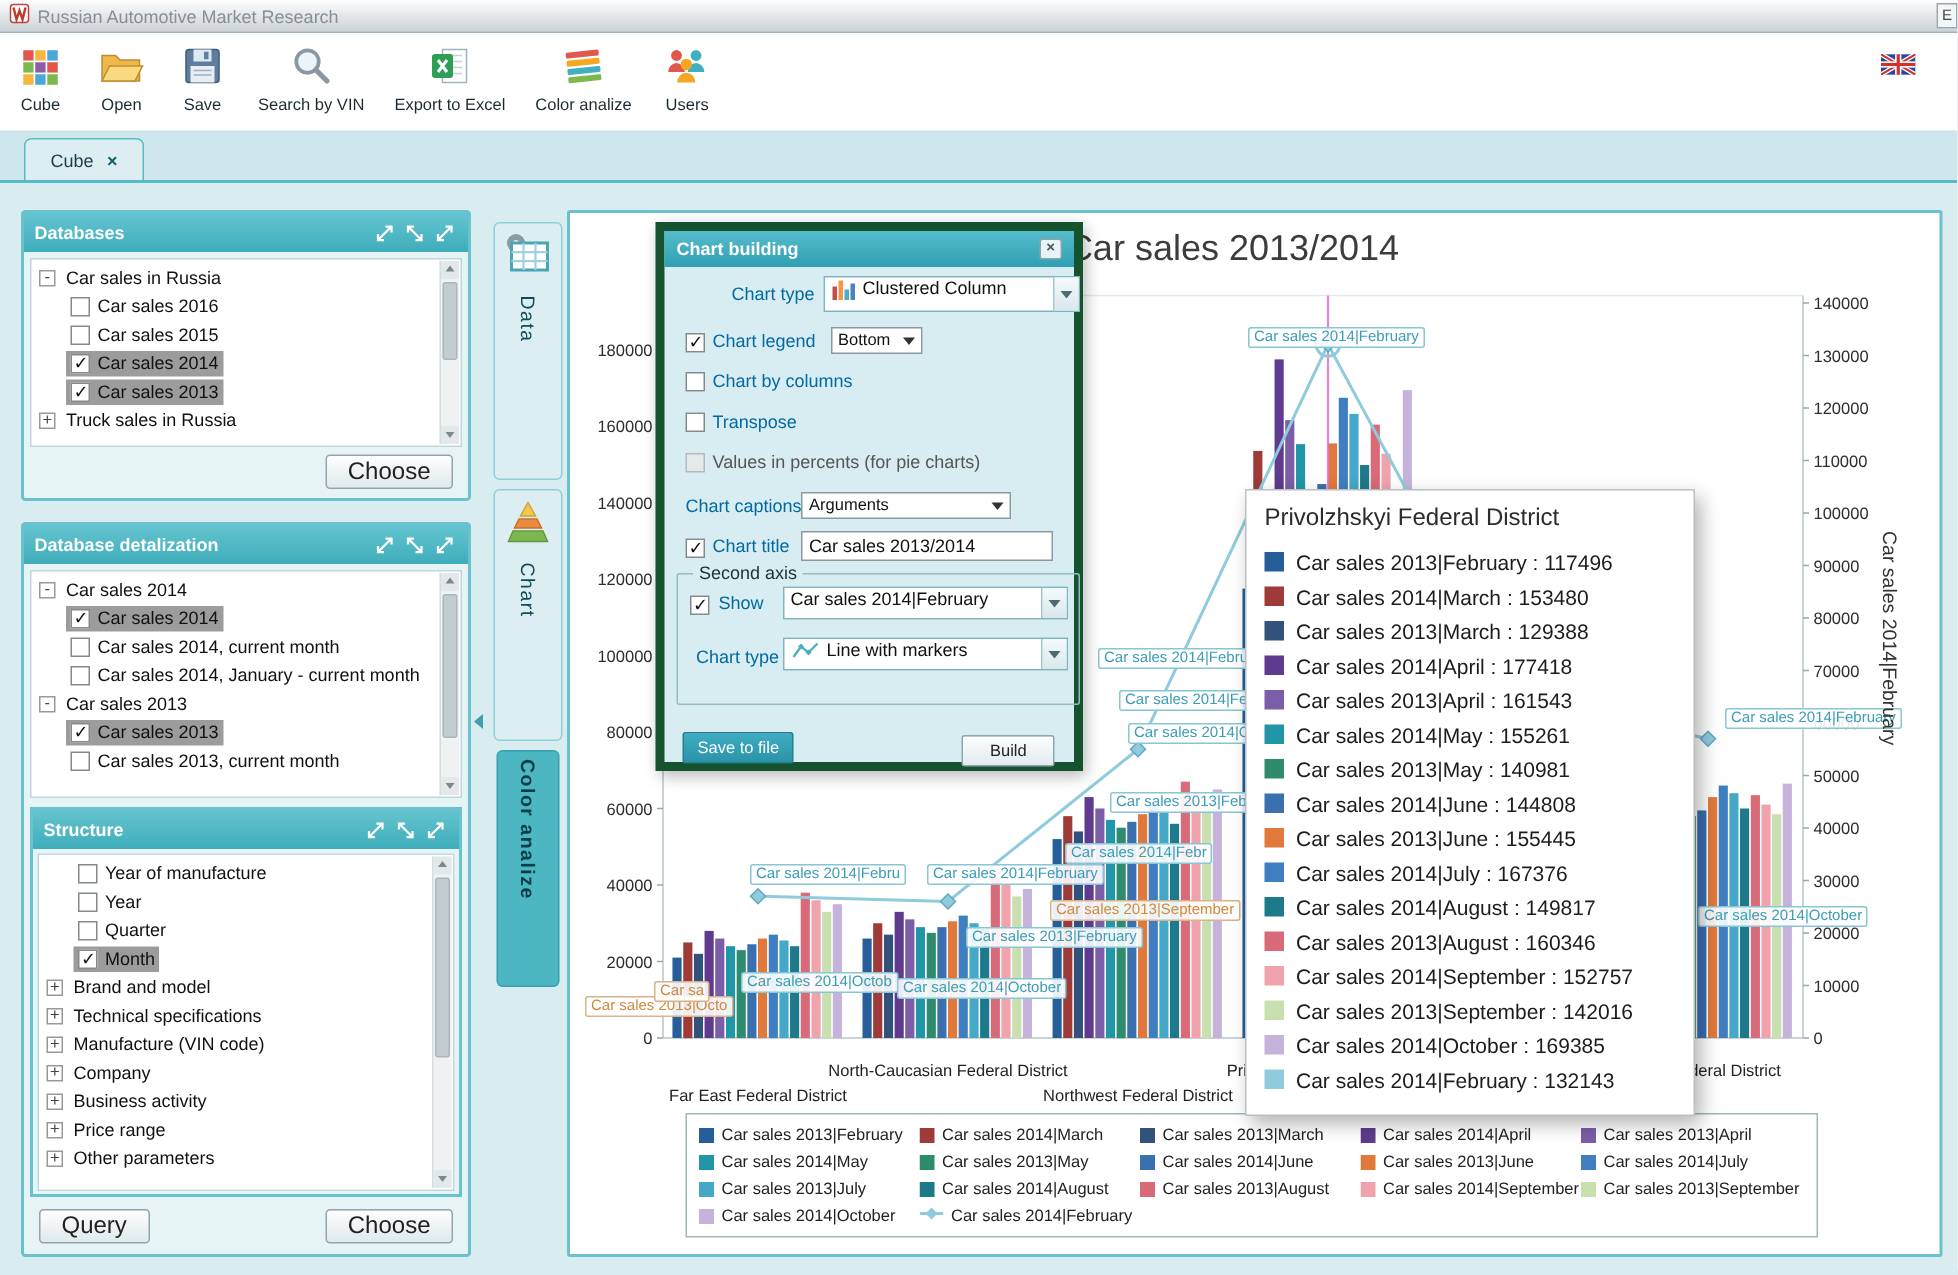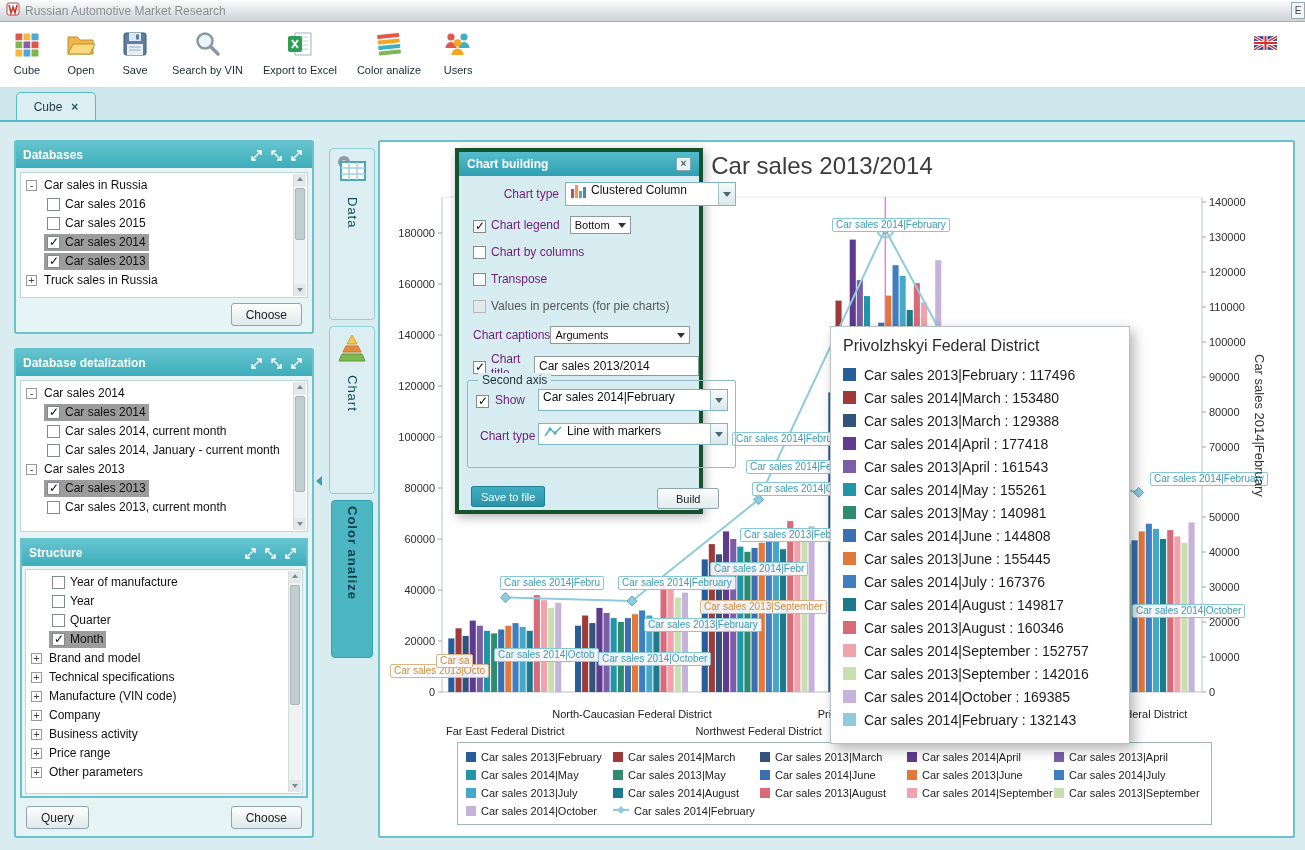--- a/index.html
+++ b/index.html
@@ -36,21 +36,21 @@
 #ta-det{top:30px;height:152px}
 .tree{position:absolute;left:1px;top:1px;right:15px;bottom:1px;padding:2px 0;overflow:hidden}
 .tree-row{display:flex;align-items:flex-start;min-height:19px;font-size:12px;color:#111;padding-top:1px}
 .row-body{display:flex;align-items:flex-start;padding:0 3px}
 .row-body.selected{background:#9c9c9c}
 .exp{flex:none;width:11px;height:11px;border:1px solid #999;background:#fff;font-size:11px;line-height:9px;text-align:center;color:#444;margin:3px 4px 0 0}
 .cb{flex:none;width:13px;height:13px;border:1px solid #838a8d;background:#fff;position:relative;margin:2px 5px 0 0}
 .cb.checked::after{content:"✓";position:absolute;left:1px;top:-2px;font-size:12px;color:#111}
 .cb.disabled{background:#e6e9ea;border-color:#b3babd}
 .tree-label{line-height:17px;max-width:225px}
-.btn{height:23px;padding:2px 14px;font-size:12px;color:#222;background:linear-gradient(#fefefe,#dfe9ec);border:1px solid #8fa6ad;border-radius:3px}
+.btn{height:23px;padding:2px 14px;font-size:16px;color:#222;background:linear-gradient(#fefefe,#dfe9ec);border:1px solid #8fa6ad;border-radius:3px}
 #btn-choose-db{position:absolute;right:10px;bottom:6px}
 #structure-panel{position:absolute;left:4px;right:4px;top:188px;height:260px;border:2px solid #6ac2cc;background:#e7f4f6}
 #ta-struct{top:29px;height:225px;left:3px;right:3px}
 #btn-query{position:absolute;left:10px;bottom:7px}
 #btn-choose-struct{position:absolute;right:10px;bottom:7px}
 
 
 .vscroll{position:absolute;top:1px;right:1px;bottom:1px;width:13px;background:#eef2f3;border-left:1px solid #d5dde0}
 .sb-btn{position:absolute;left:0;width:12px;height:12px;background:#e3e9eb}
 .sb-btn.up{top:0}.sb-btn.down{bottom:0}
@@ -77,25 +77,25 @@
 #chart-svg{position:absolute;left:0;top:0}
 .right-axis-title{position:absolute;left:872px;top:212px;writing-mode:vertical-rl;font-size:13px;color:#333;height:360px;white-space:nowrap}
 .xlabel{position:absolute;width:170px;text-align:center;font-size:11px;color:#222;white-space:nowrap}
 .legend{position:absolute;left:77px;top:600px;width:755px;min-height:74px;background:#fff;border:1px solid #9fb6bb;display:flex;flex-wrap:wrap;align-content:flex-start;padding:5px 8px;row-gap:1px}
 .legend-item{width:147px;height:17px;display:flex;align-items:center;gap:5px;font-size:11px;color:#222;overflow:hidden;white-space:nowrap}
 .swatch{flex:none;width:10px;height:10px}
 .callout{position:absolute;border:1px solid #86c6d6;background:rgba(255,255,255,.9);color:#3b9cb5;font-size:10px;line-height:12px;padding:0 3px;white-space:nowrap;border-radius:2px}
 .callout.orange{color:#cf8a3c;border-color:#d8b388}
 
 
-.dialog{position:absolute;left:455px;top:148px;width:248px;height:366px;background:#d8edf2;border:4px solid #14532d;box-shadow:2px 3px 10px rgba(0,0,0,.3);z-index:40}
+.dialog{position:absolute;left:437px;top:148px;width:285px;height:366px;background:#d8edf2;border:6px solid #14532d;box-shadow:2px 3px 10px rgba(0,0,0,.3);z-index:40}
 .dialog-titlebar{height:24px;background:linear-gradient(#56bccb,#2f9fb2);color:#fff;font-size:12px;font-weight:bold;display:flex;align-items:center;padding:0 8px}
 .dialog-close{margin-left:auto;width:15px;height:14px;background:#e9f3f5;border:1px solid #88a6ad;color:#445b63;font-size:10px;line-height:12px;text-align:center;border-radius:2px}
 .drow{position:absolute;display:flex;align-items:center}
-.dlabel{font-size:12px;color:#701a75}
+.dlabel{font-size:12px;color:#0369a1}
 .dropdown{display:flex;background:#fff;border:1px solid #7fb4c2;height:24px;padding-left:4px;gap:4px}
 .dd-text{flex:1;font-size:12px;color:#111;white-space:nowrap;overflow:hidden}
 .dd-btn{width:17px;align-self:stretch;border-left:1px solid #9fc5cf;background:linear-gradient(#f4fafb,#d9e8ec);display:flex;align-items:center;justify-content:center;flex:none}
 .dd-arrow{width:0;height:0;border-left:4px solid transparent;border-right:4px solid transparent;border-top:5px solid #4a6a74}
 .dselect{display:flex;align-items:center;background:#fff;border:1px solid #8a9aa0;height:18px;padding:0 4px;font-size:11px;color:#111;gap:8px}
 .dselect .dd-arrow{border-top-color:#333}
 .groupbox{position:absolute;left:8px;top:228px;width:269px;height:88px;border:1px solid #93bcc7;border-radius:2px}
 .groupbox-label{position:absolute;top:-8px;left:10px;background:#d8edf2;padding:0 4px;font-size:12px;color:#17323a}
 .g-abs{position:absolute}
 .dinput{height:20px;border:1px solid #8a9aa0;font-size:12px;padding:0 4px;background:#fff;color:#111;width:168px}

